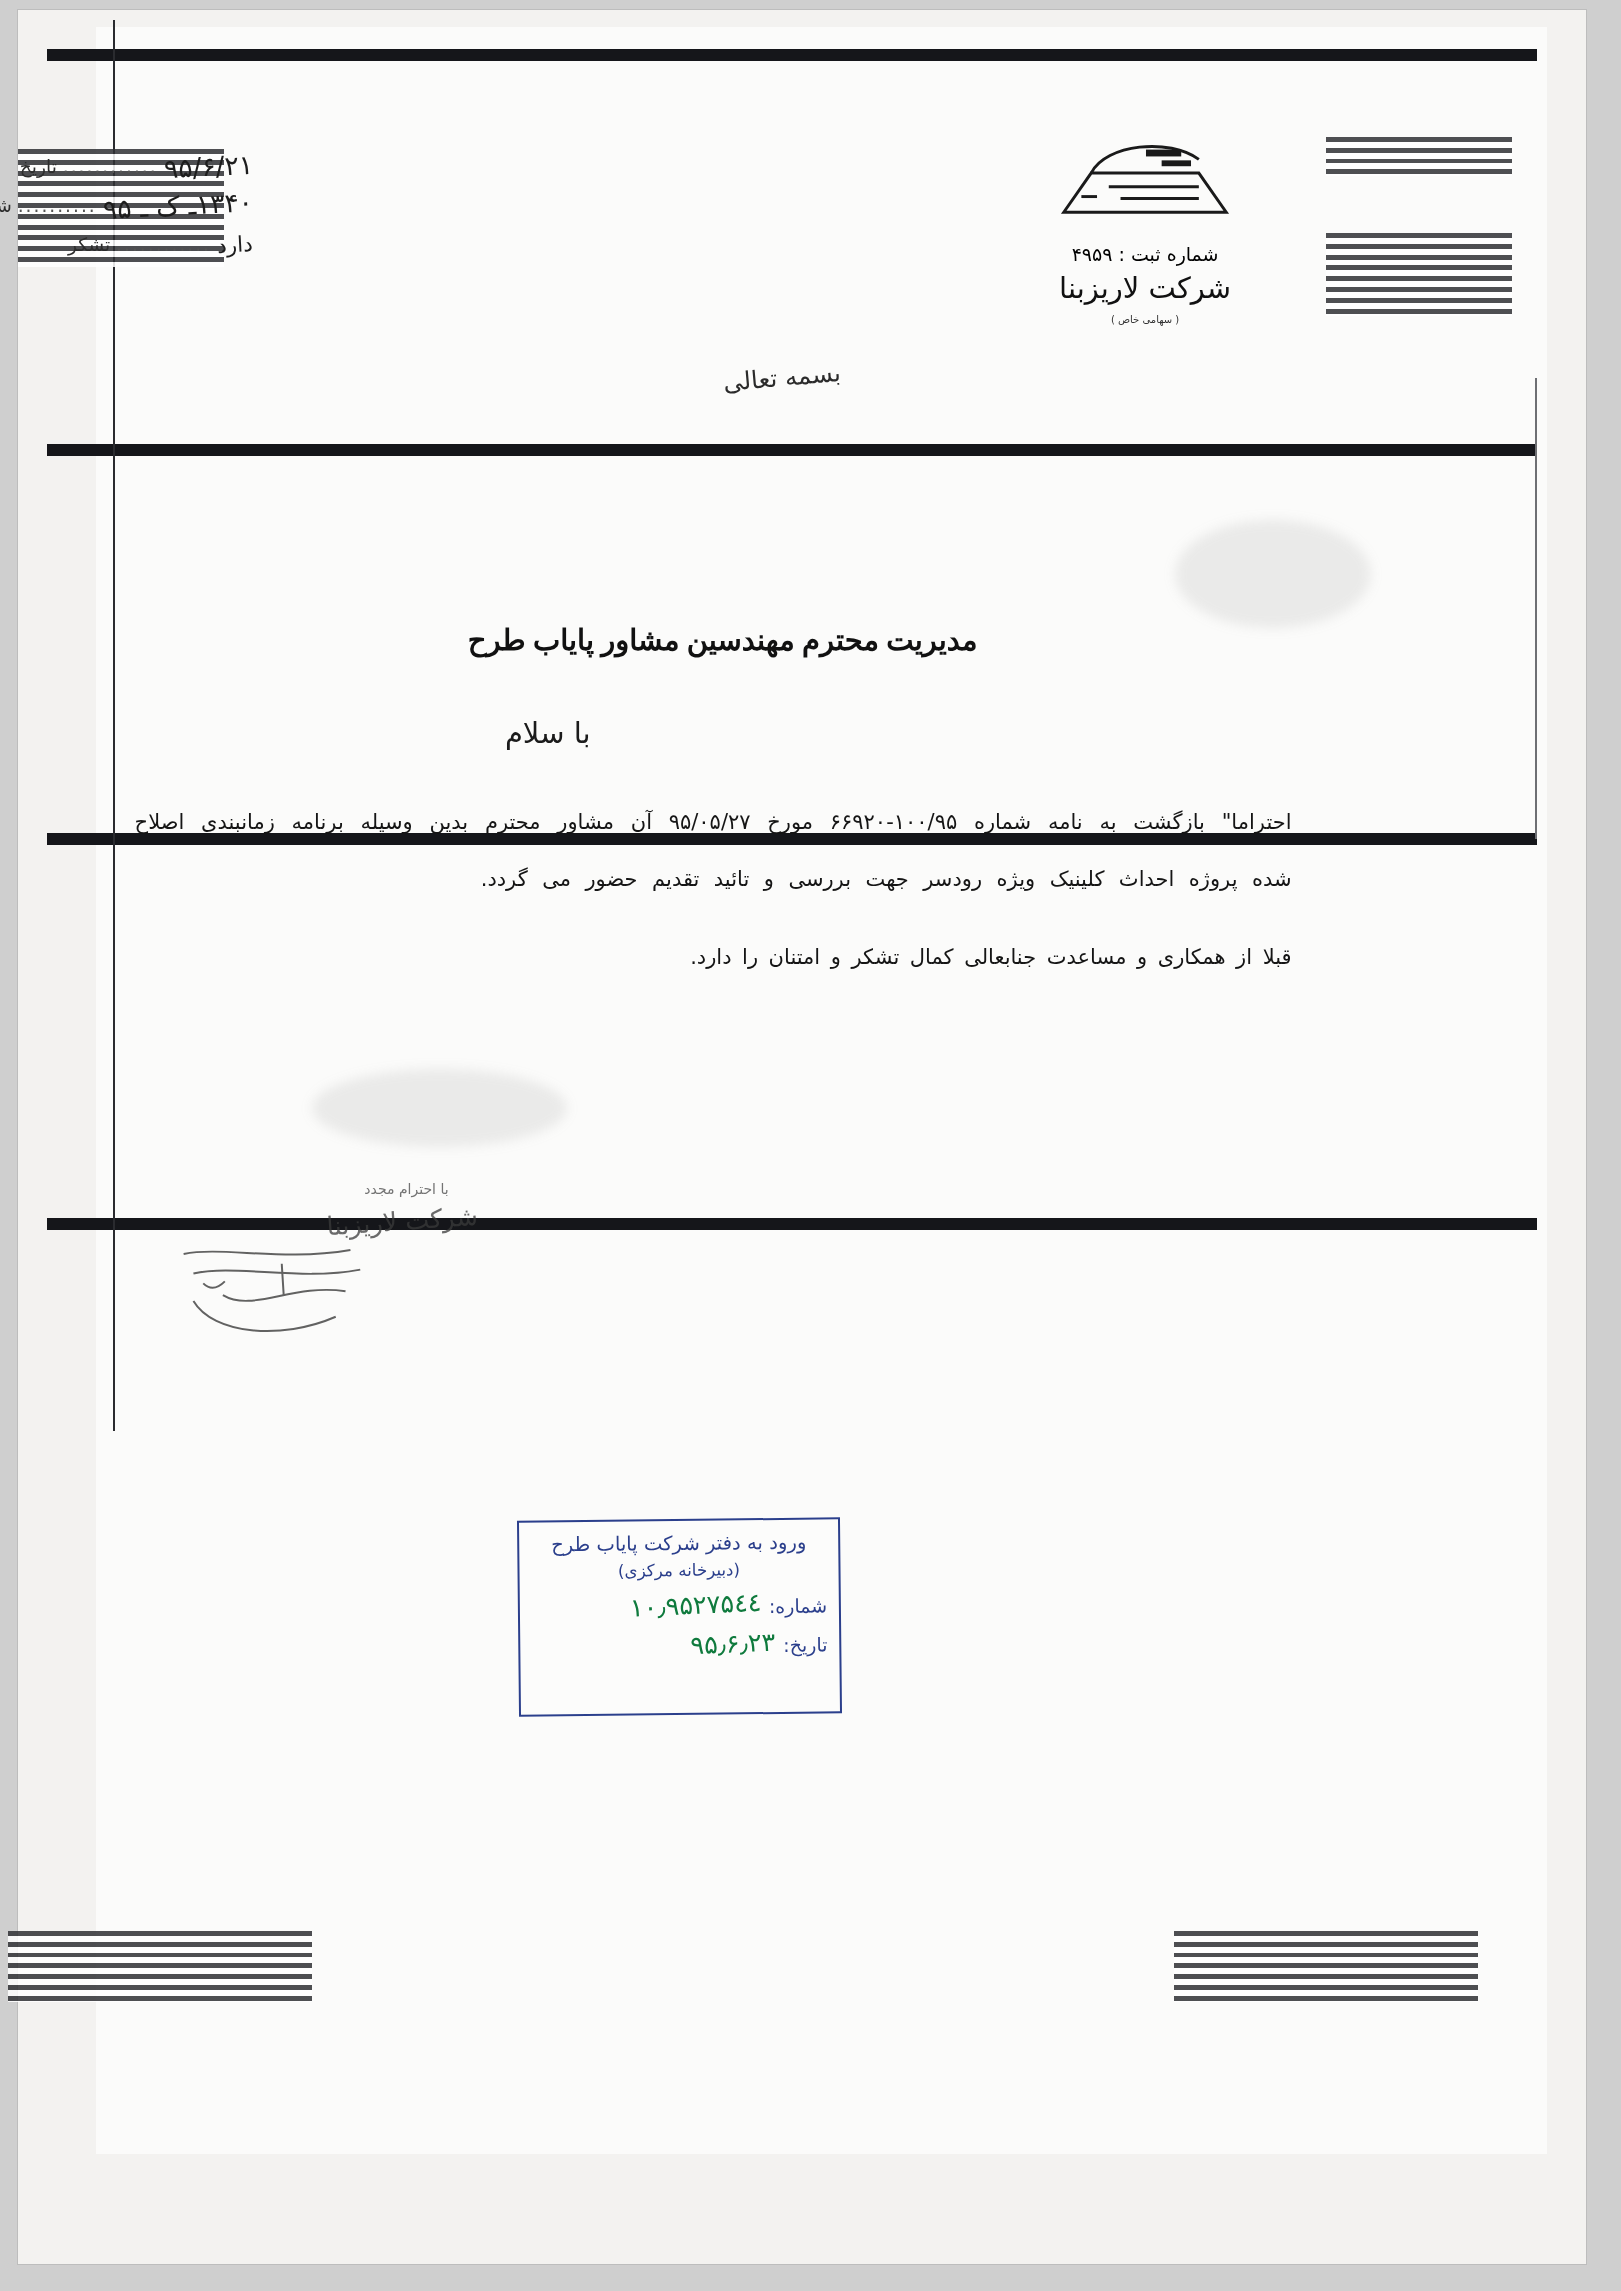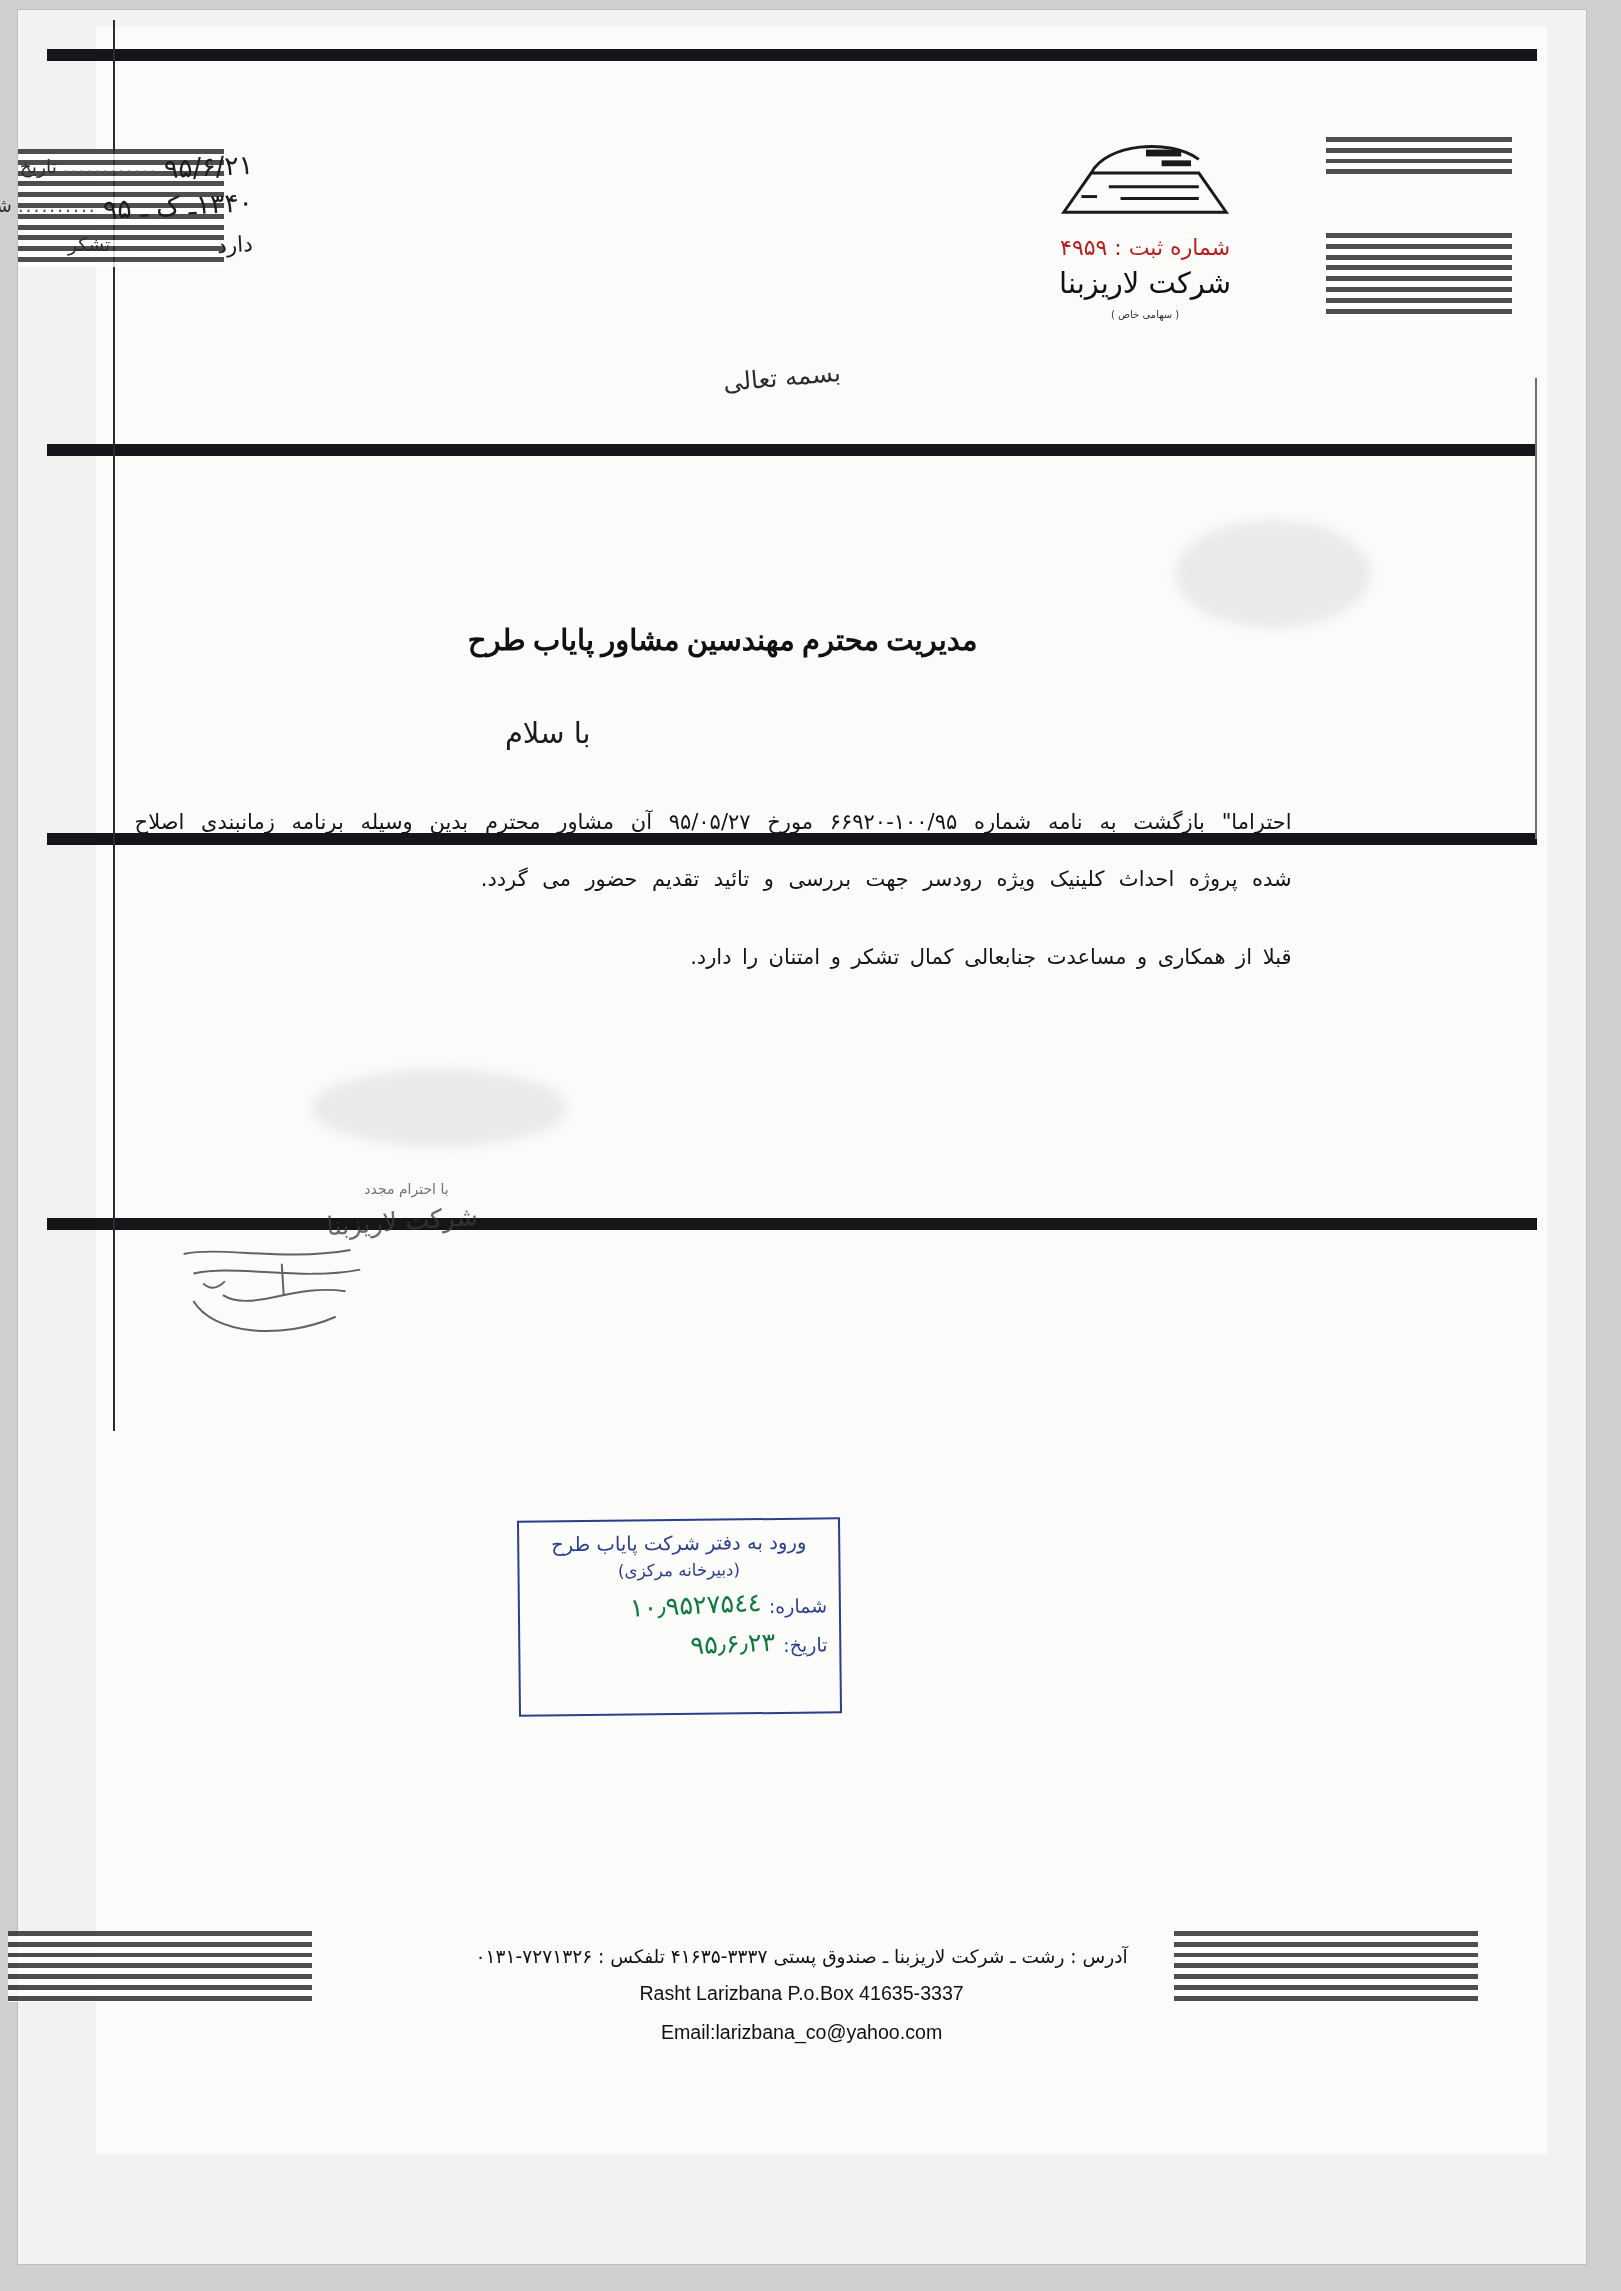--- a/index.html
+++ b/index.html
@@ -121,23 +121,23 @@
     width: 333px;
     text-align: center;
     direction: rtl;
   }
   .logo-mark {
     width: 186px;
     height: 98px;
     margin: 0 auto;
   }
   .logo-reg {
-    font-size: 22px;
-    color: #b91c1c;
-    margin-top: 9px;
+    font-size: 19px;
+    color: #000000;
+    margin-top: 17px;
   }
   .logo-name {
     font-size: 29px;
     color: #111;
     margin-top: 5.9px;
     font-family: "DejaVu Sans", sans-serif;
   }
   .logo-sub {
     font-size: 10px;
     color: #333;
@@ -366,20 +366,15 @@
       <div class="stamp-row">
         <span class="stamp-key">شماره:</span>
         <span class="stamp-val">۱۰٫۹۵۲۷۵٤٤</span>
       </div>
       <div class="stamp-row">
         <span class="stamp-key">تاریخ:</span>
         <span class="stamp-val">۹۵٫۶٫۲۳</span>
       </div>
     </div>
 
-    <div class="footer">
-      <div class="footer-fa">آدرس : رشت ـ شرکت لاریزبنا ـ صندوق پستی ۳۳۳۷-۴۱۶۳۵    تلفکس : ۷۲۷۱۳۲۶-۰۱۳۱</div>
-      <div class="footer-en">Rasht Larizbana P.o.Box 41635-3337</div>
-      <div class="footer-en line2">Email:larizbana_co@yahoo.com</div>
-    </div>
   </div>
 </div>
 
 
 </body></html>

